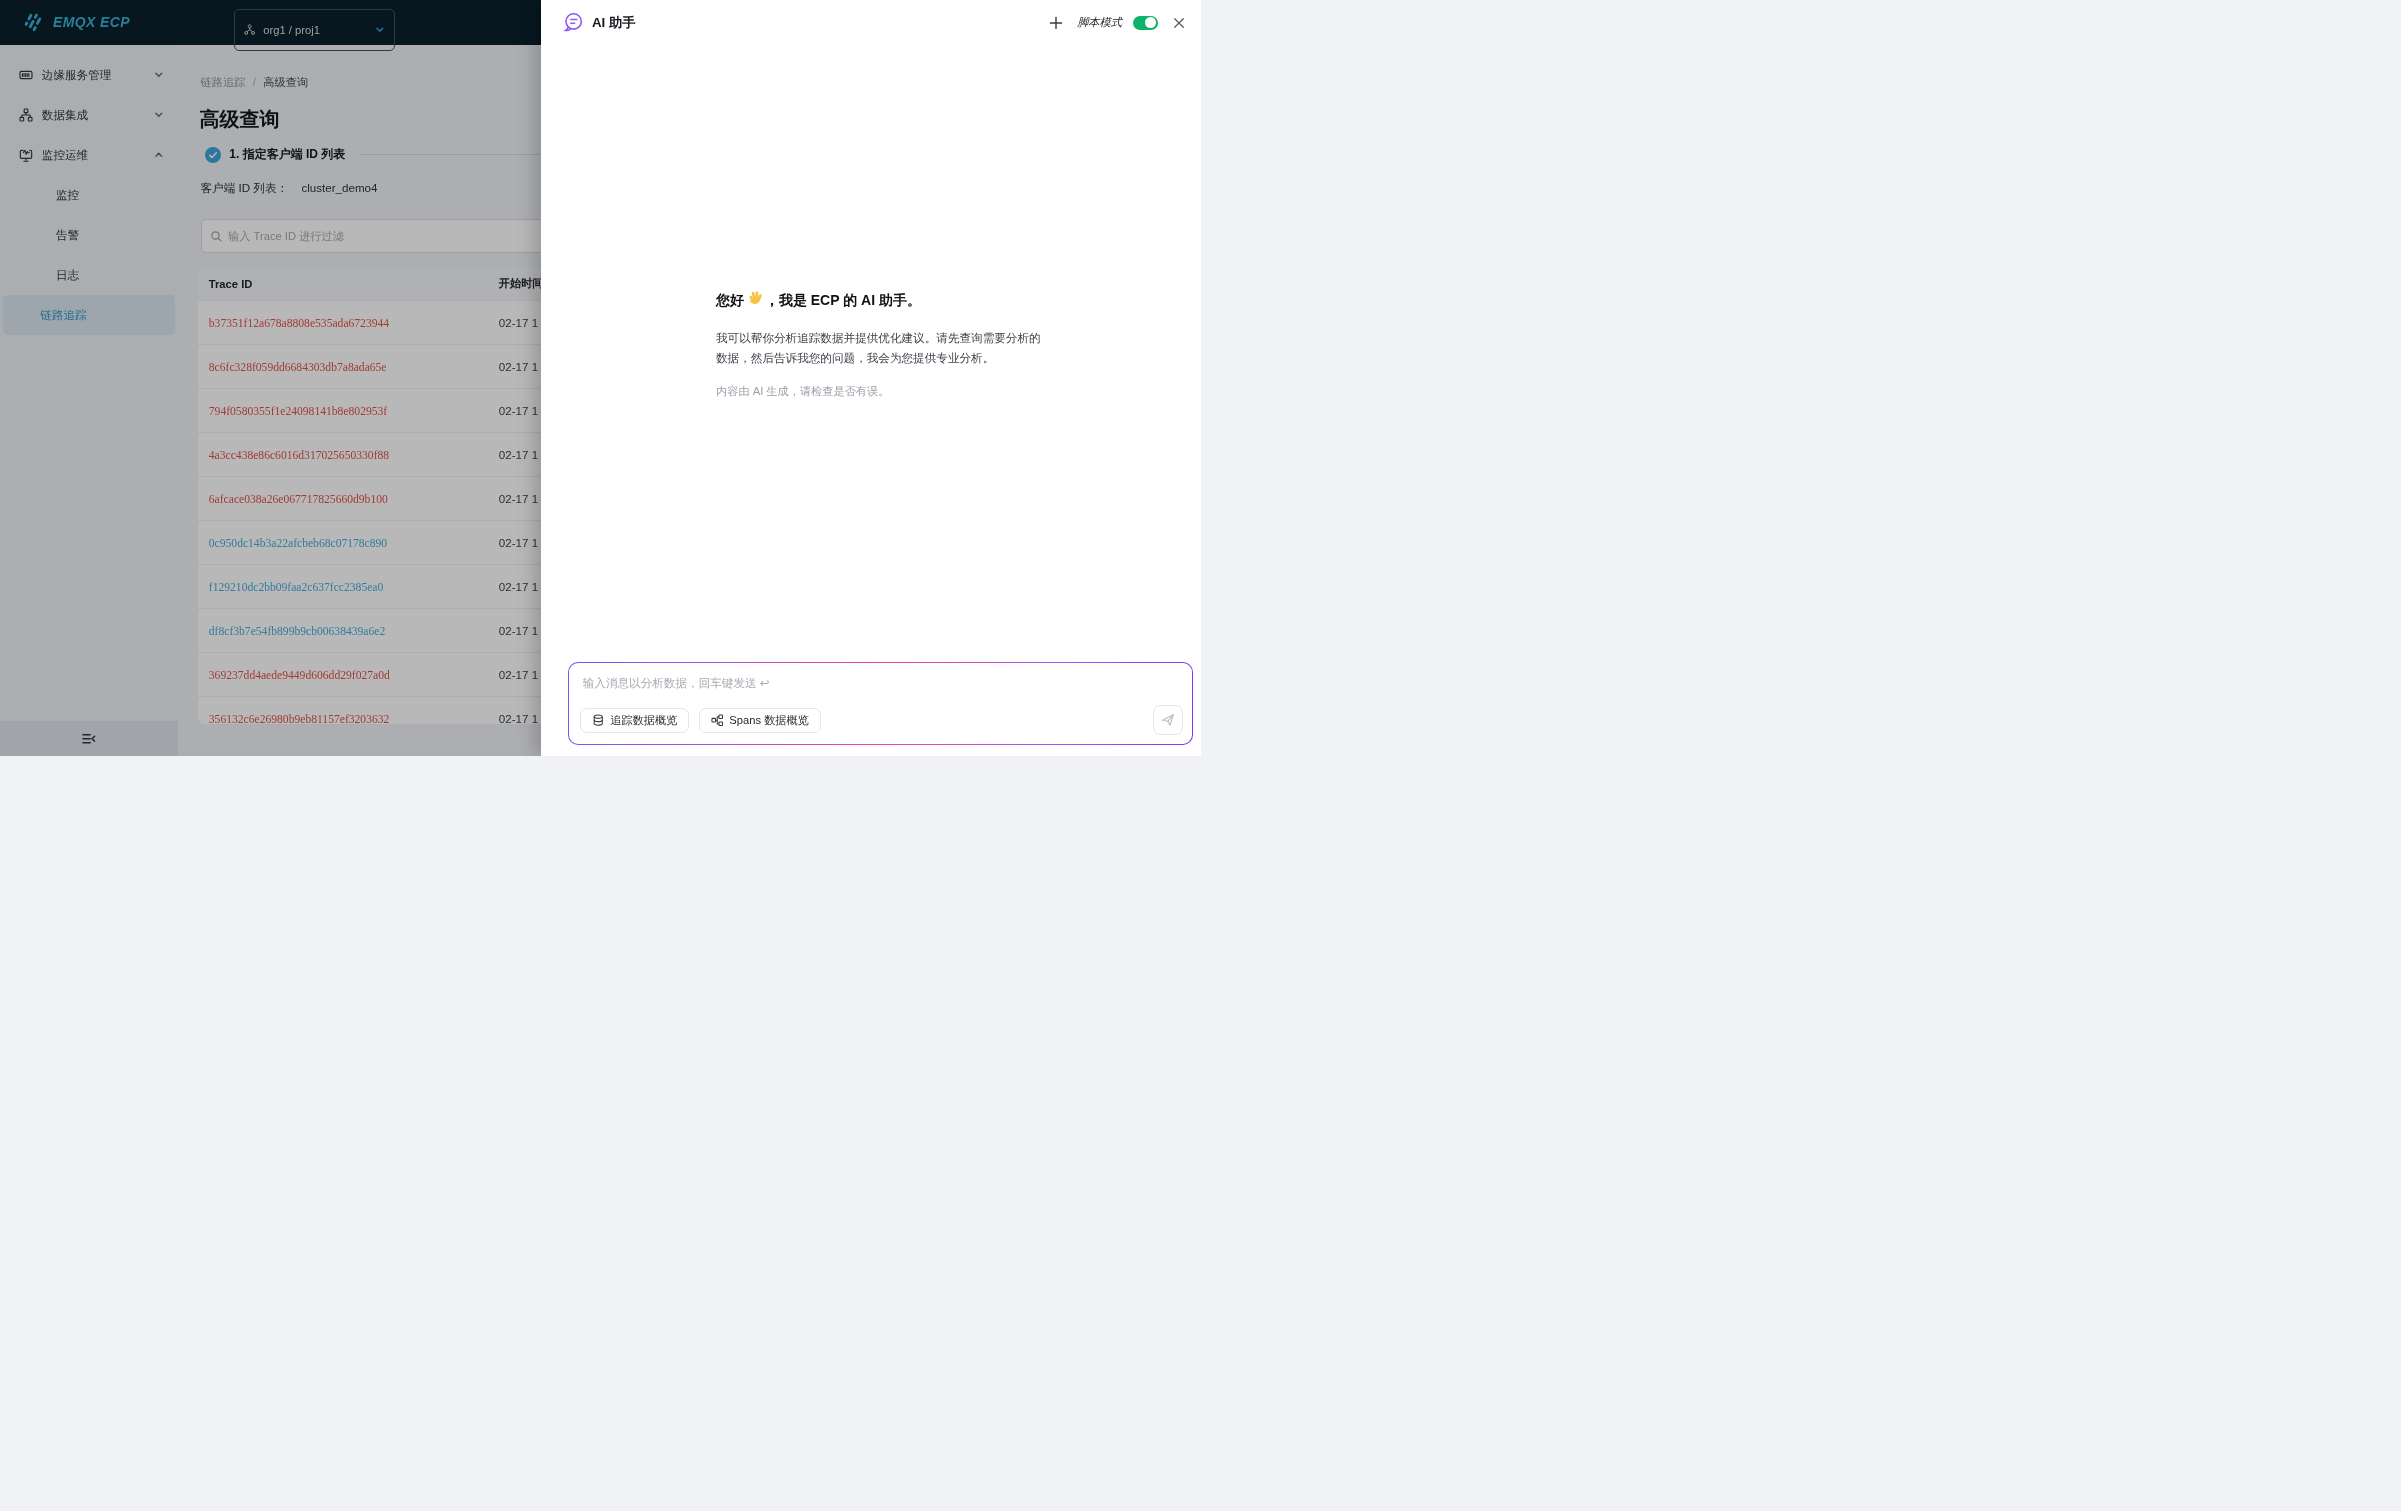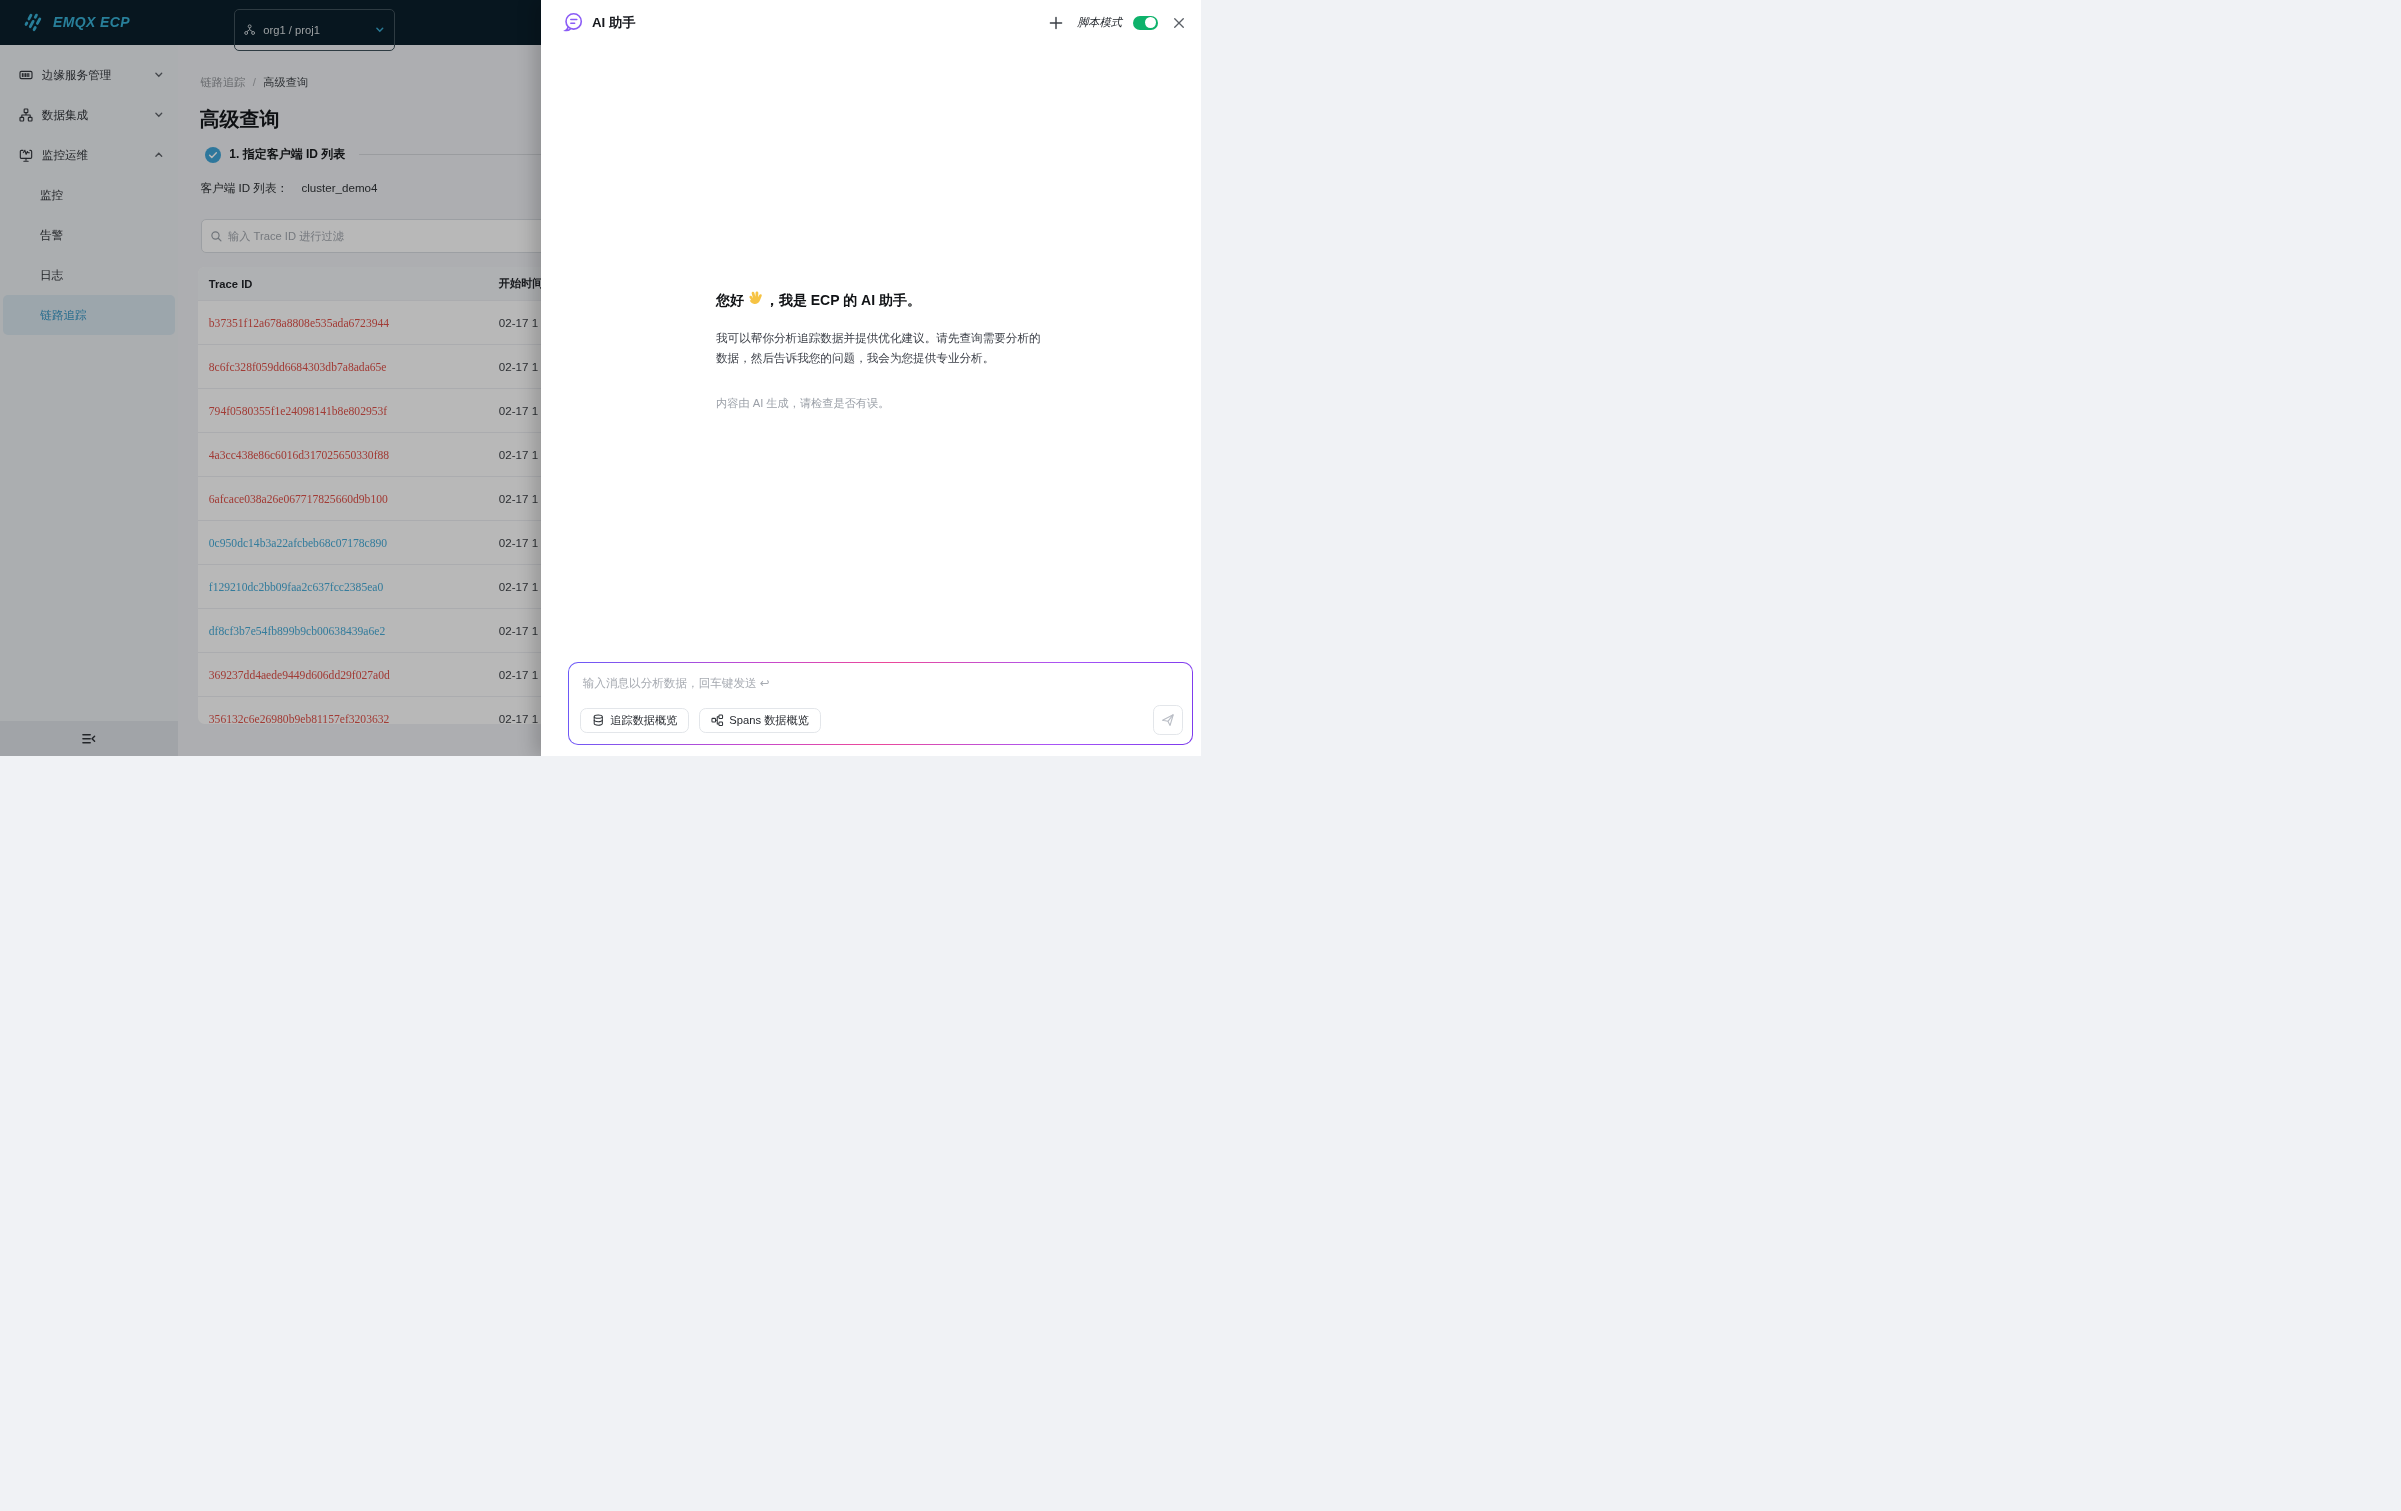--- a/index.html
+++ b/index.html
@@ -19,21 +19,21 @@
   .org-box{position:absolute;left:234px;top:9.1px;width:161px;height:42px;box-sizing:border-box;
     border:0.8px solid #41525c;border-radius:5px;display:flex;align-items:center;padding:0 8.3px;cursor:pointer;}
   .org-box .org-label{margin-left:6.7px;font-size:11.2px;color:#d9dee1;}
   .org-box .chev{margin-left:auto;}
 
   
   .sidebar{position:absolute;left:0;top:45px;bottom:0;width:178px;background:#eef1f4;padding-top:10px;box-sizing:border-box;}
   .nav-item{height:40px;display:flex;align-items:center;padding:0 13.3px 0 18.3px;color:#2f3338;font-size:11.6px;cursor:pointer;}
   .nav-item .nico{width:16px;height:16px;margin-right:7.5px;flex:0 0 auto;}
   .nav-item .chev{margin-left:auto;}
-  .nav-sub{height:40px;display:flex;align-items:center;padding-left:40px;font-size:11.6px;color:#2f3338;cursor:pointer;}
+  .nav-sub{height:40px;display:flex;align-items:center;padding-left:56px;font-size:11.6px;color:#2f3338;cursor:pointer;}
   .nav-sub.active{margin:0 3.3px;padding-left:37px;background:#d8e6ef;border-radius:5px;color:#3696c4;font-weight:500;}
   .sidebar-footer{position:absolute;left:0;right:0;bottom:0;height:35px;background:#e0e4e9;
     display:flex;align-items:center;justify-content:center;}
   .fold-btn{width:20px;height:20px;display:flex;align-items:center;justify-content:center;cursor:pointer;}
 
   
   .content{position:absolute;left:178px;top:45px;right:0;bottom:0;background:#f0f2f5;overflow:hidden;}
   .breadcrumb{position:absolute;left:22.5px;top:30px;font-size:11.2px;color:#909399;}
   .breadcrumb .sep{margin:0 7.5px;color:#a8abb0;}
   .breadcrumb .cur{color:#44484e;}
@@ -71,21 +71,21 @@
   .mode-label{font-size:11.2px;color:#1d2127;font-weight:500;}
   .toggle{width:25px;height:14px;border-radius:7.5px;background:#c6c9ce;position:relative;cursor:pointer;}
   .toggle .knob{position:absolute;left:1.7px;top:1.7px;width:10.8px;height:10.8px;border-radius:50%;background:#fff;}
   .toggle.on{background:#0eb26b;}
   .toggle.on .knob{left:auto;right:1.7px;}
 
   .welcome{position:absolute;left:175px;top:290px;width:326px;}
   .welcome h2{margin:0;font-size:14px;font-weight:bold;color:#111316;line-height:21.6px;}
   .welcome h2 .hand{vertical-align:-3.3px;margin:0 1.7px;}
   .welcome .w-body{margin-top:16px;font-size:11.6px;line-height:20px;color:#3d4149;}
-  .welcome .w-note{margin-top:28px;font-size:11.2px;color:#9ba0a8;}
+  .welcome .w-note{margin-top:16px;font-size:11.2px;color:#9ba0a8;}
 
   .composer{position:absolute;left:27.4px;top:662px;width:625px;height:83px;box-sizing:border-box;
     border:1.7px solid transparent;border-radius:10px;
     background:linear-gradient(#fff,#fff) padding-box,
                linear-gradient(100deg,#6a5af9 0%,#c44ad0 30%,#ec4899 50%,#a855f7 78%,#7c3aed 100%) border-box;}
   .composer .ph{position:absolute;left:13.3px;top:12.5px;font-size:11.6px;color:#a6aab1;}
   .qa-row{position:absolute;left:10.8px;bottom:10.8px;display:flex;gap:10px;}
   .qa-btn{height:25px;padding:0 10.8px;box-sizing:border-box;border:0.8px solid #e3e6ea;border-radius:6.7px;
     background:#fff;display:flex;align-items:center;gap:5.8px;font-size:11.2px;color:#25282e;cursor:pointer;}
   .send-btn{position:absolute;right:9.1px;bottom:9.1px;width:30px;height:30px;box-sizing:border-box;

